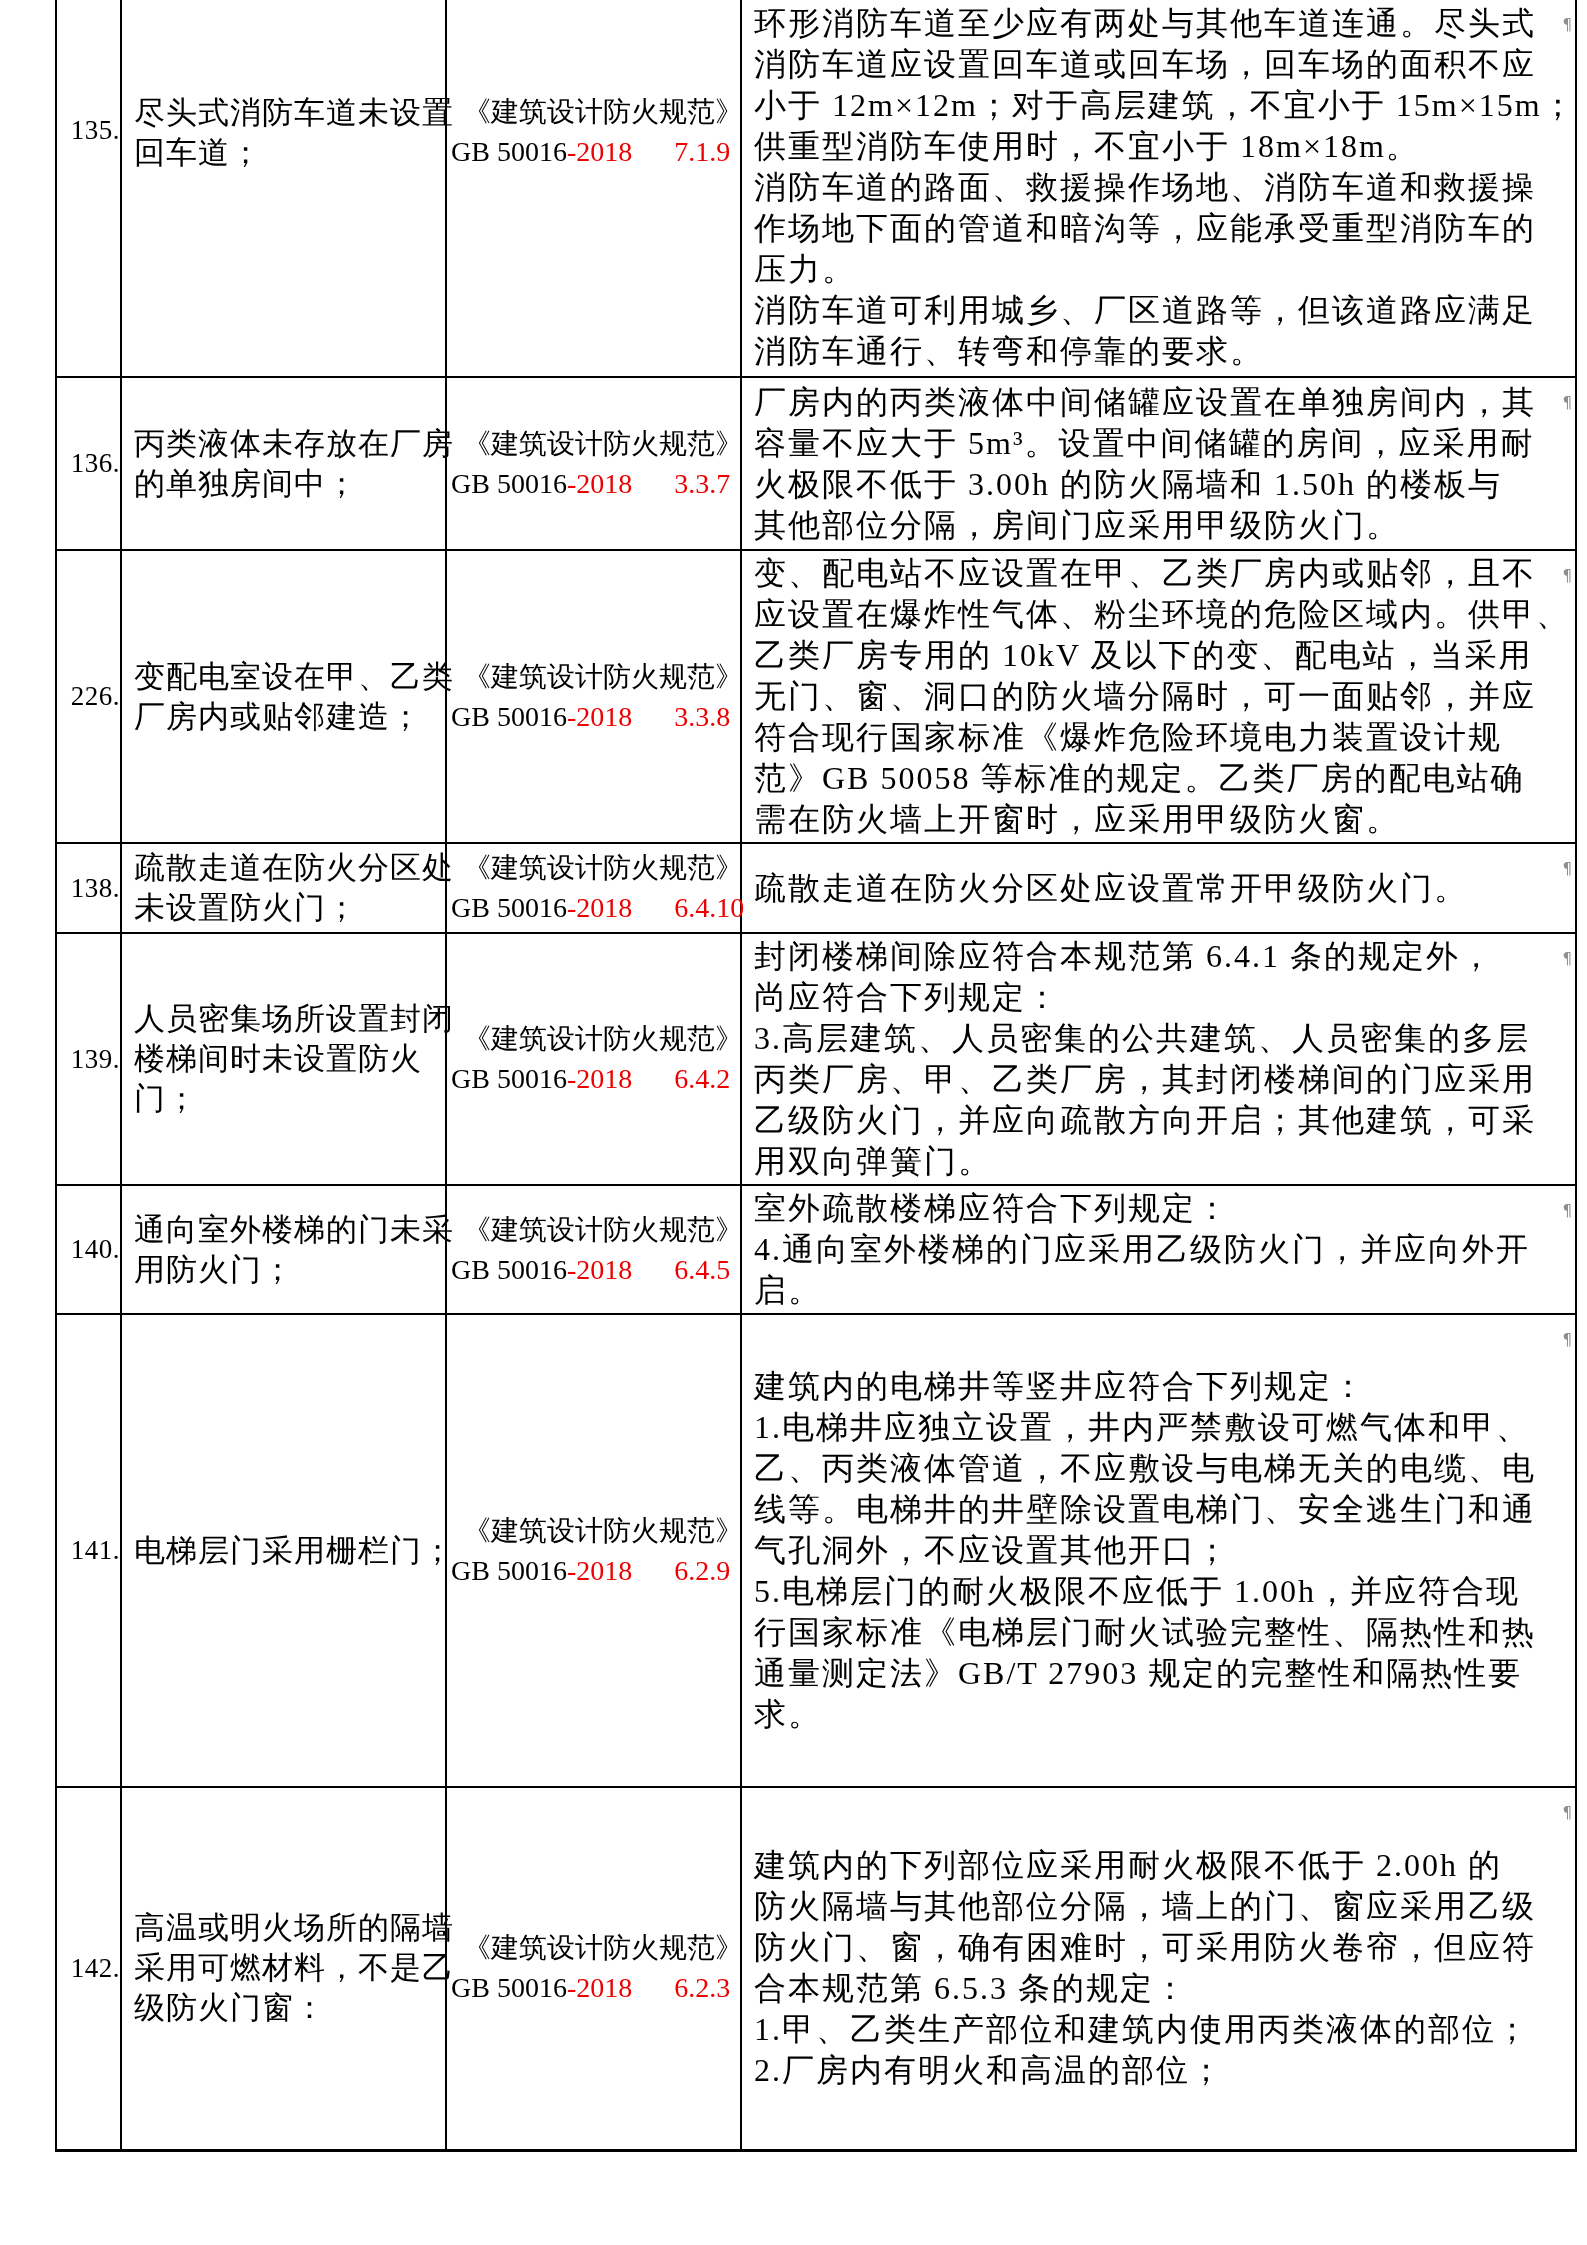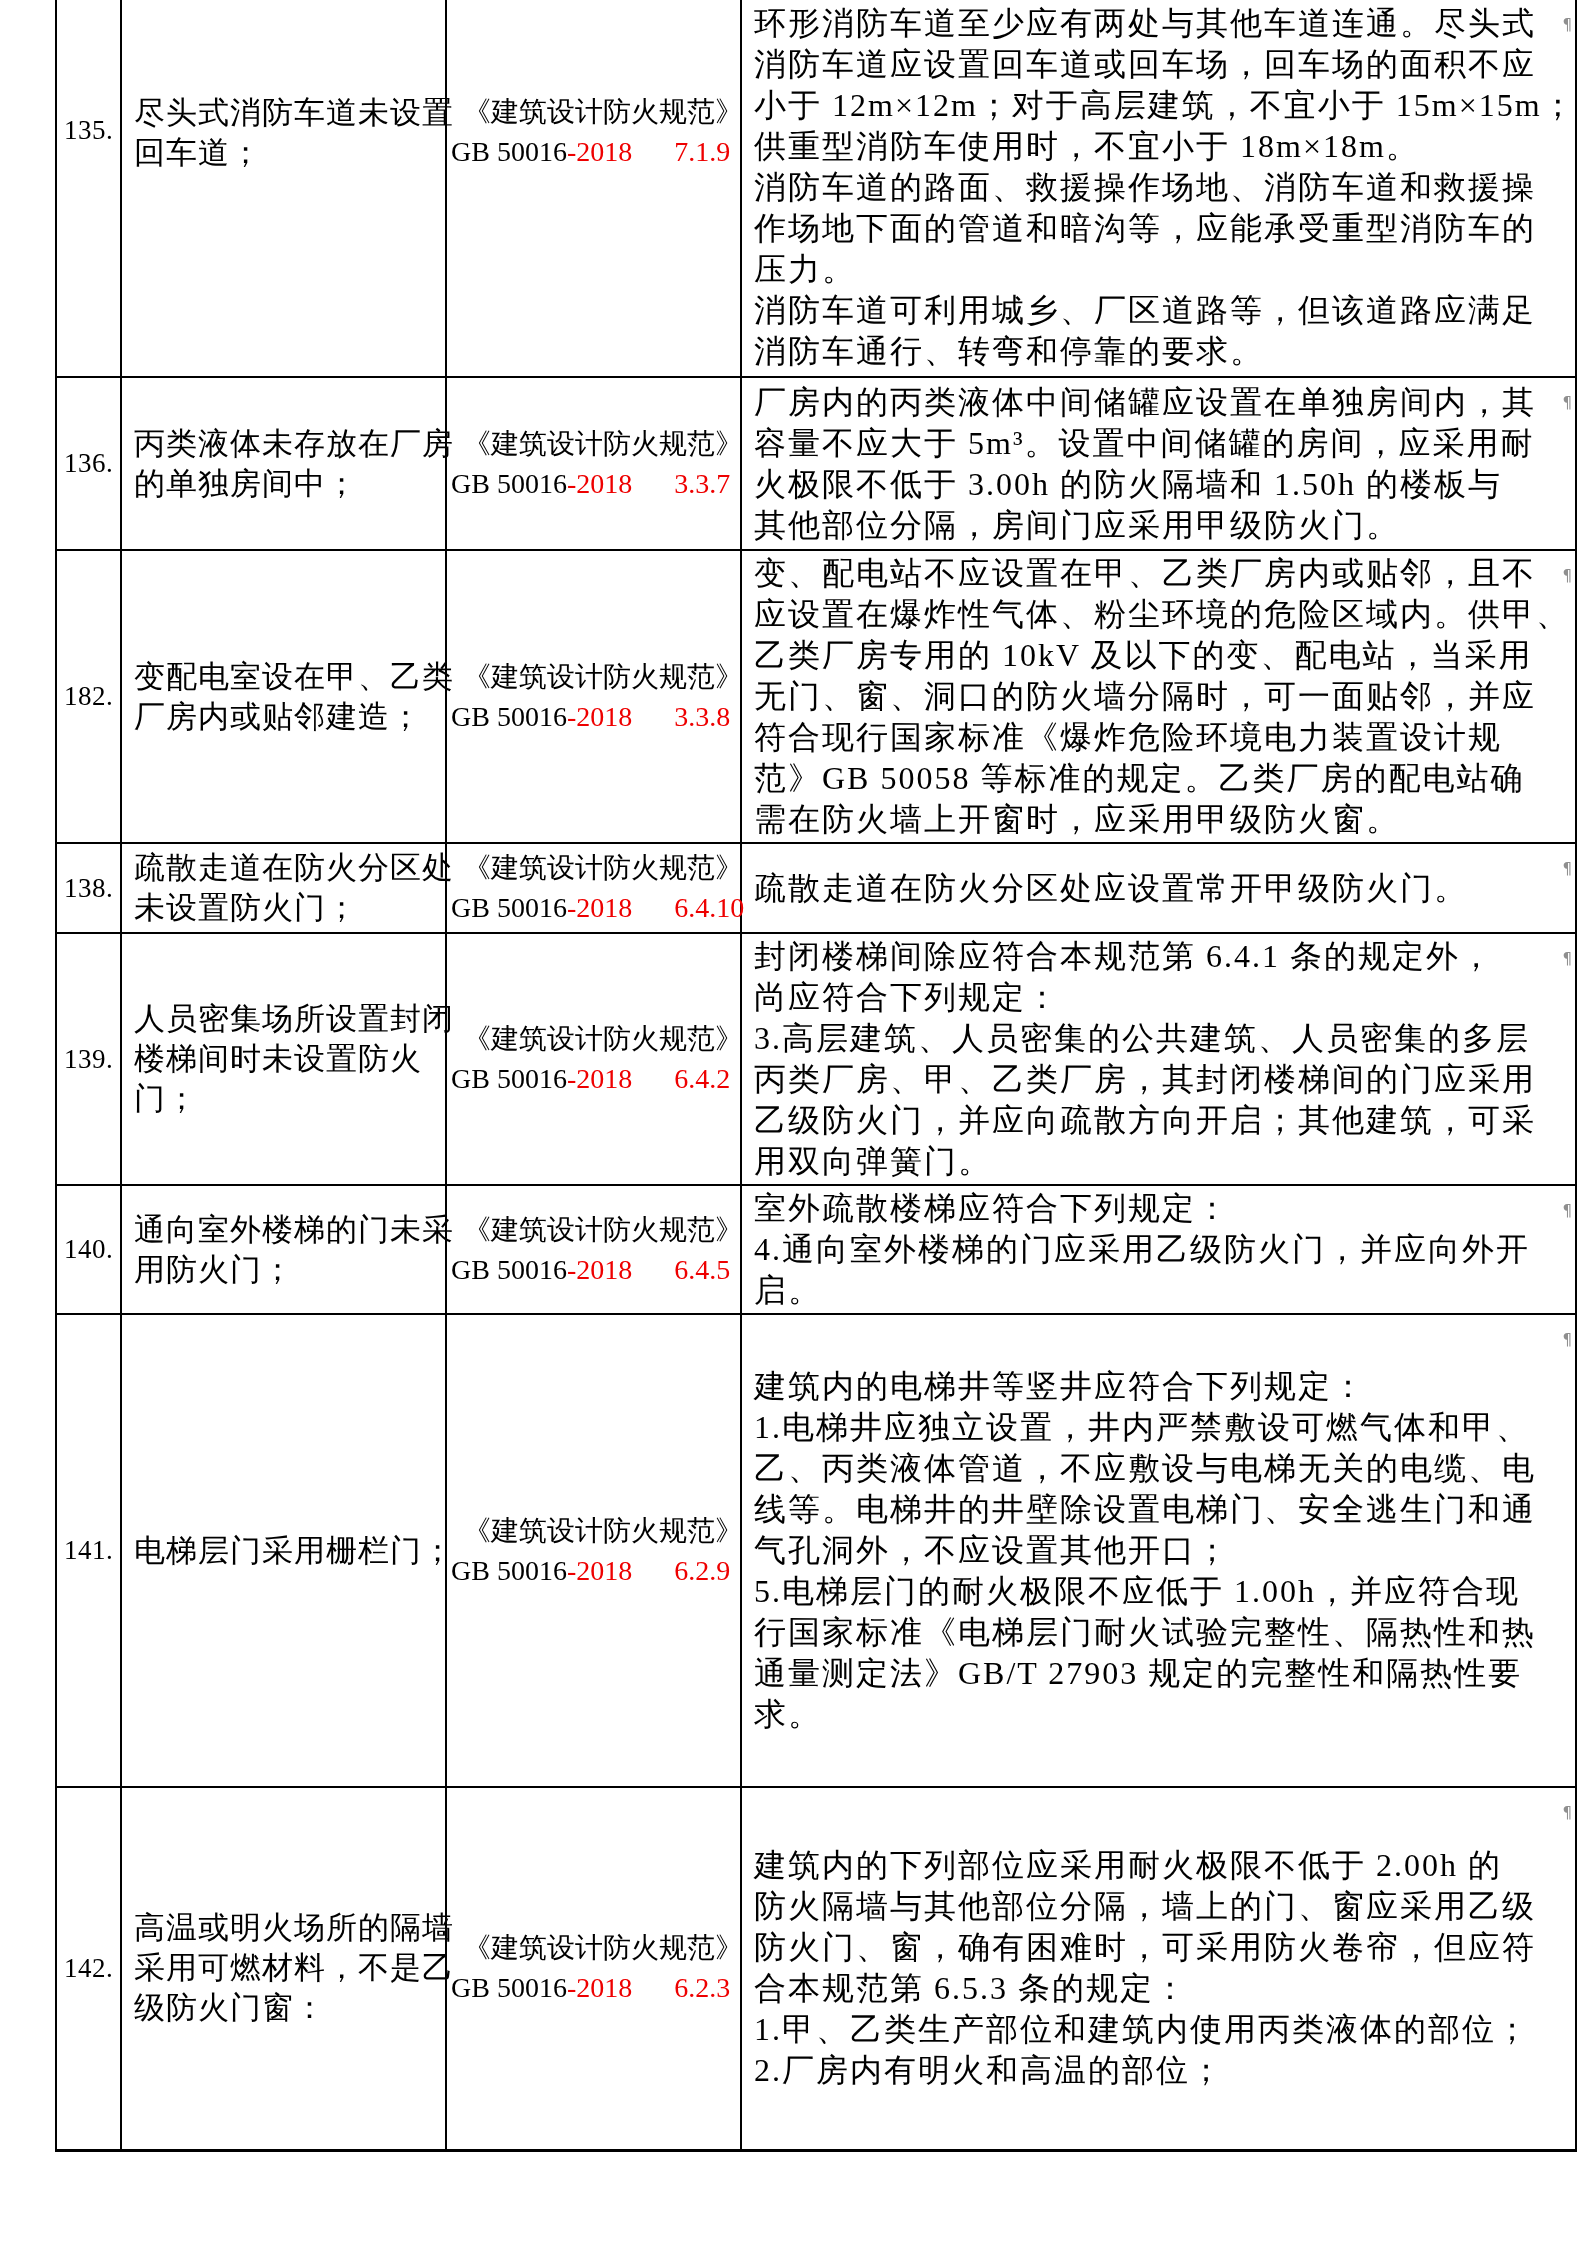--- a/index.html
+++ b/index.html
@@ -13,21 +13,21 @@
   .sheet { position: relative; width: 1587px; height: 2245px; }
   table.reg {
     position: absolute; left: 55px; top: 0;
     border-collapse: collapse; table-layout: fixed;
     width: 1520px;
   }
   table.reg td { border: 2px solid #000; vertical-align: middle; }
   table.reg tr:first-child td { border-top: none; }
   table.reg tr:last-child td { border-bottom: 3px solid #000; }
 
-  .num-cell { text-align: center; font-size: 27px; letter-spacing: 0.5px; border-radius: 23px; }
+  .num-cell { text-align: right; font-size: 27px; letter-spacing: 0.5px; border-radius: 23px; }
   .prob-cell { padding: 4px 8px 4px 12px; font-size: 31px; letter-spacing: 1px; line-height: 40px; }
   .prob-cell .line { white-space: nowrap; }
   .ref-cell { padding: 2px 2px 2px 4px; font-size: 28px; line-height: 40px; }
   .ref-title { text-indent: 12px; white-space: nowrap; }
   .ref-line { white-space: nowrap; }
   .ref-sec { margin-left: 42px; }
   .red { color: var(--red); }
 
   .det-cell { position: relative; padding: 2px 14px 2px 12px; font-size: 32px; letter-spacing: 2px; line-height: 41px; }
   .det-cell .line { white-space: nowrap; }
@@ -99,21 +99,21 @@
               <div class="line">厂房内的丙类液体中间储罐应设置在单独房间内，其</div>
               <div class="line">容量不应大于 5m³。设置中间储罐的房间，应采用耐</div>
               <div class="line">火极限不低于 3.00h 的防火隔墙和 1.50h 的楼板与</div>
               <div class="line">其他部位分隔，房间门应采用甲级防火门。</div>
             </div>
     </td>
   </tr>
 
   <tr style="height: 288px;">
     <td class="num-cell">
-      <span>182.</span>
+      <span>226.</span>
     </td>
     <td class="prob-cell">
             <div class="line">变配电室设在甲、乙类</div>
             <div class="line">厂房内或贴邻建造；</div>
           </td>
     <td class="ref-cell">
       <div class="ref-title">《建筑设计防火规范》</div>
       <div class="ref-line"><span>GB 50016</span><span class="red">-2018</span><span class="red ref-sec">3.3.8</span></div>
     </td>
     <td class="det-cell">

